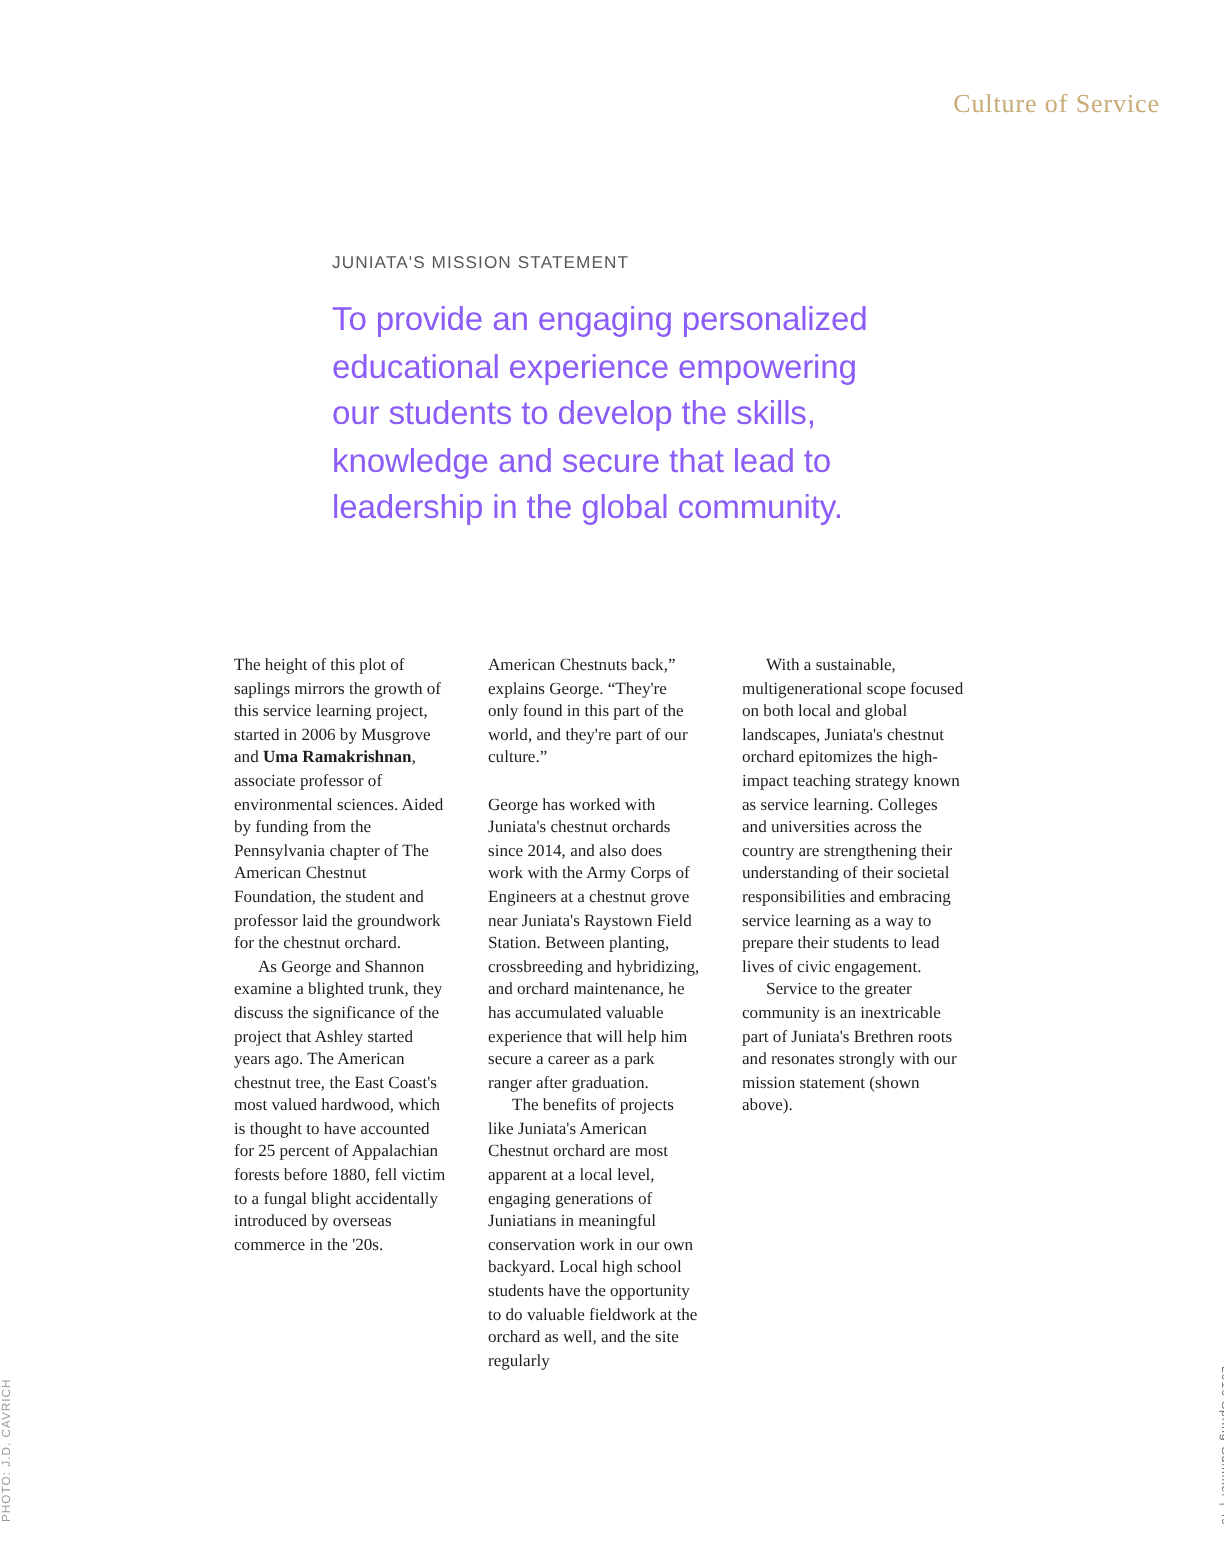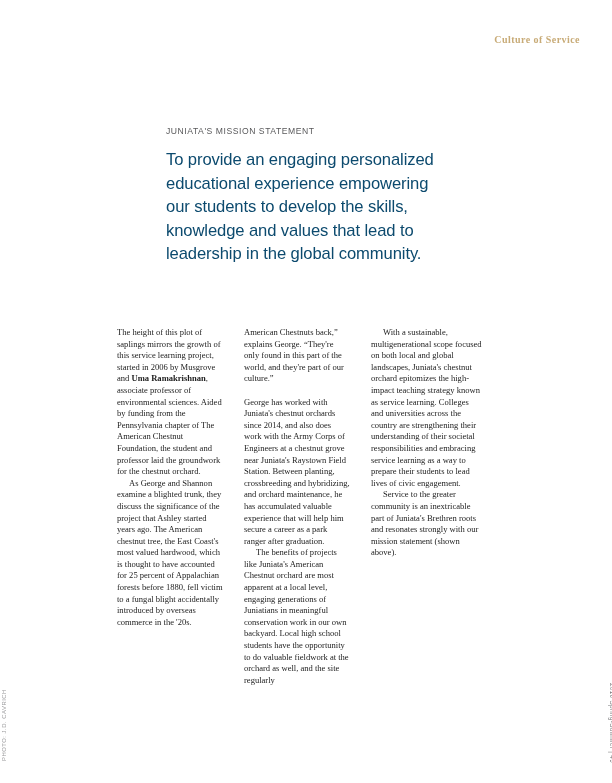--- a/index.html
+++ b/index.html
@@ -19,28 +19,27 @@
     position: absolute;
     top: 0; left: 0;
     width: 612px;
     height: 783px;
     background: #ffffff;
   }
 
   
   .running-head {
     position: absolute;
-    top: 34px;
+    top: 44px;
     right: 32px;
     font-family: "Liberation Serif", serif;
-    font-size: 10px;
+    font-size: 13px;
     letter-spacing: 0.45px;
     color: #c8ab77;
     white-space: nowrap;
-    font-weight: bold;
   }
 
   
   .mission-block {
     position: absolute;
     left: 166px;
     top: 126px;
     width: 300px;
   }
   .mission-kicker {
@@ -48,21 +47,21 @@
     font-size: 8.6px;
     letter-spacing: 0.55px;
     color: #58585a;
     margin: 0 0 12px 0;
     white-space: nowrap;
   }
   .mission-statement {
     font-family: "Liberation Sans", sans-serif;
     font-size: 16.6px;
     line-height: 23.6px;
-    color: #0c4a6e;
+    color: #8b5cf6;
     margin: 0;
     letter-spacing: -0.1px;
     font-weight: 400;
   }
   .mission-statement .ln {
     display: block;
     white-space: nowrap;
   }
 
   
@@ -134,21 +133,21 @@
 <div class="page">
 
   <div class="running-head">Culture of Service</div>
 
   <div class="mission-block">
     <div class="mission-kicker">JUNIATA'S MISSION STATEMENT</div>
     <div class="mission-statement">
       <span class="ln">To provide an engaging personalized</span>
       <span class="ln">educational experience empowering</span>
       <span class="ln">our students to develop the skills,</span>
-      <span class="ln">knowledge and values that lead to</span>
+      <span class="ln">knowledge and secure that lead to</span>
       <span class="ln">leadership in the global community.</span>
     </div>
   </div>
 
   <div class="columns">
 
     <div class="column">
       <p><span>The height of this plot of saplings mirrors the growth of this service learning project, started in 2006 by Musgrove and </span><b>Uma Ramakrishnan</b><span>, associate professor of environmental sciences. Aided by funding from the Pennsylvania chapter of The American Chestnut Foundation, the student and professor laid the groundwork for the chestnut orchard.</span></p>
       <p class="indent">As George and Shannon examine a blighted trunk, they discuss the significance of the project that Ashley started years ago. The American chestnut tree, the East Coast's most valued hardwood, which is thought to have accounted for 25 percent of Appalachian forests before 1880, fell victim to a fungal blight accidentally introduced by overseas commerce in the '20s.</p>
     </div>

